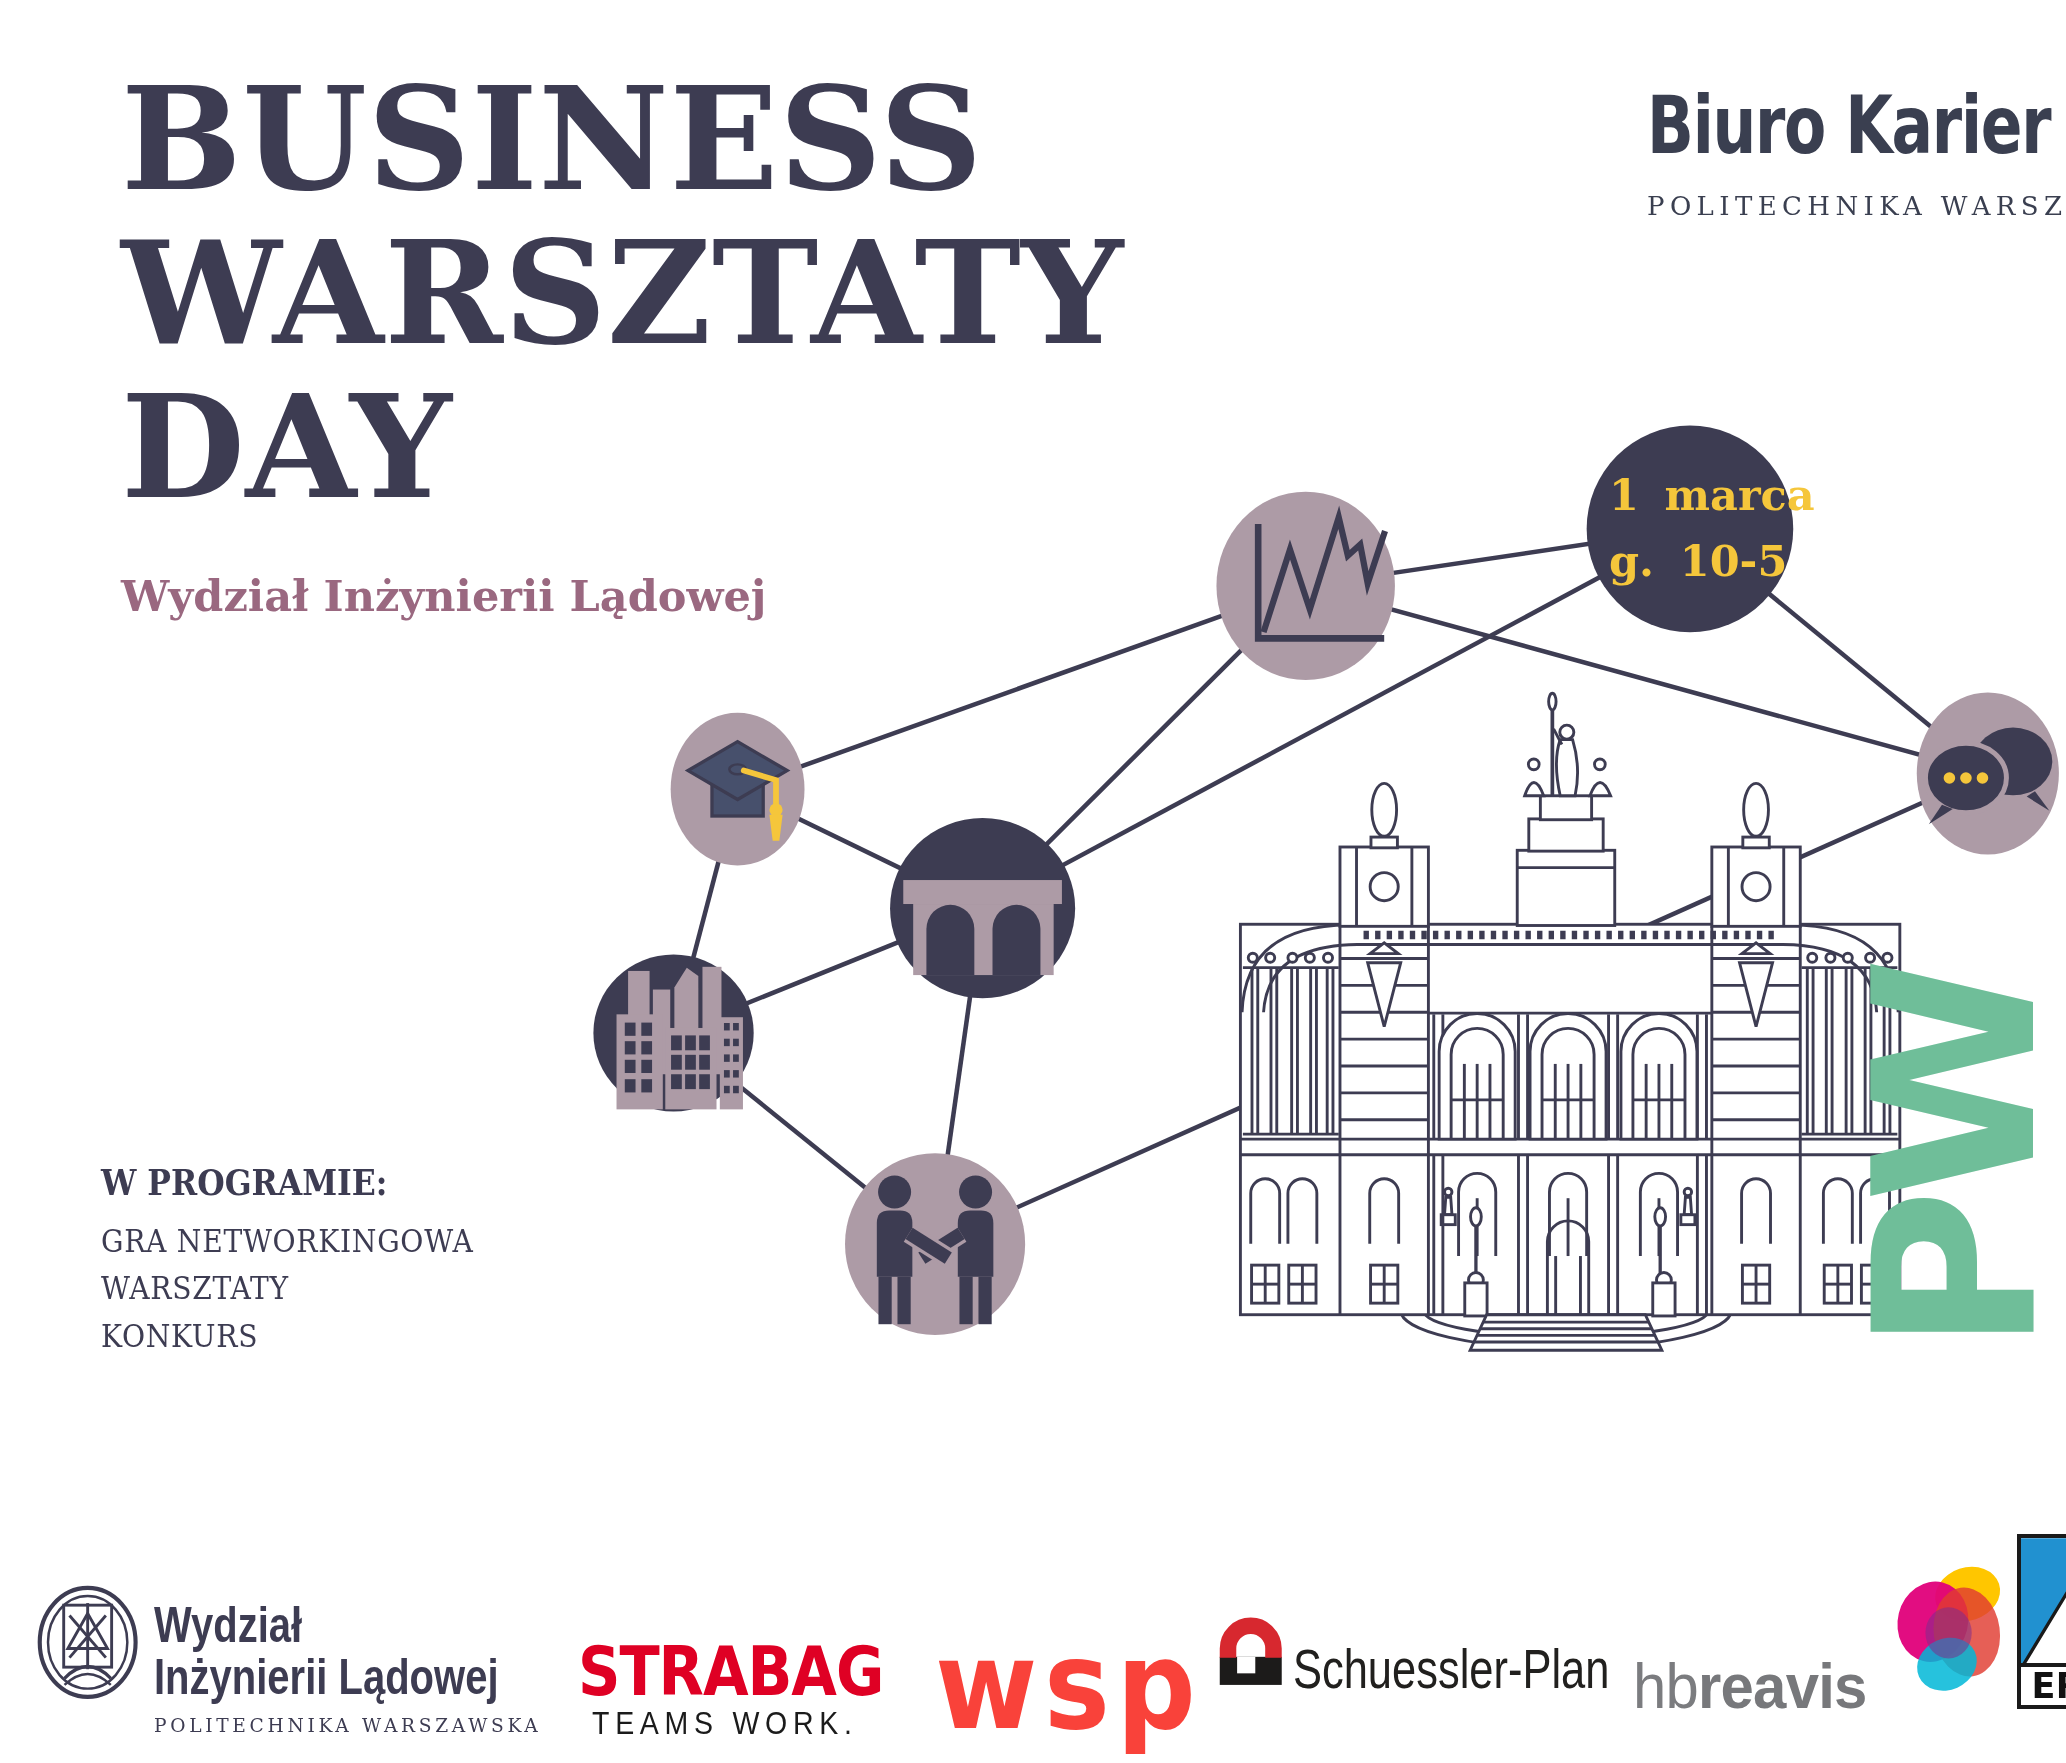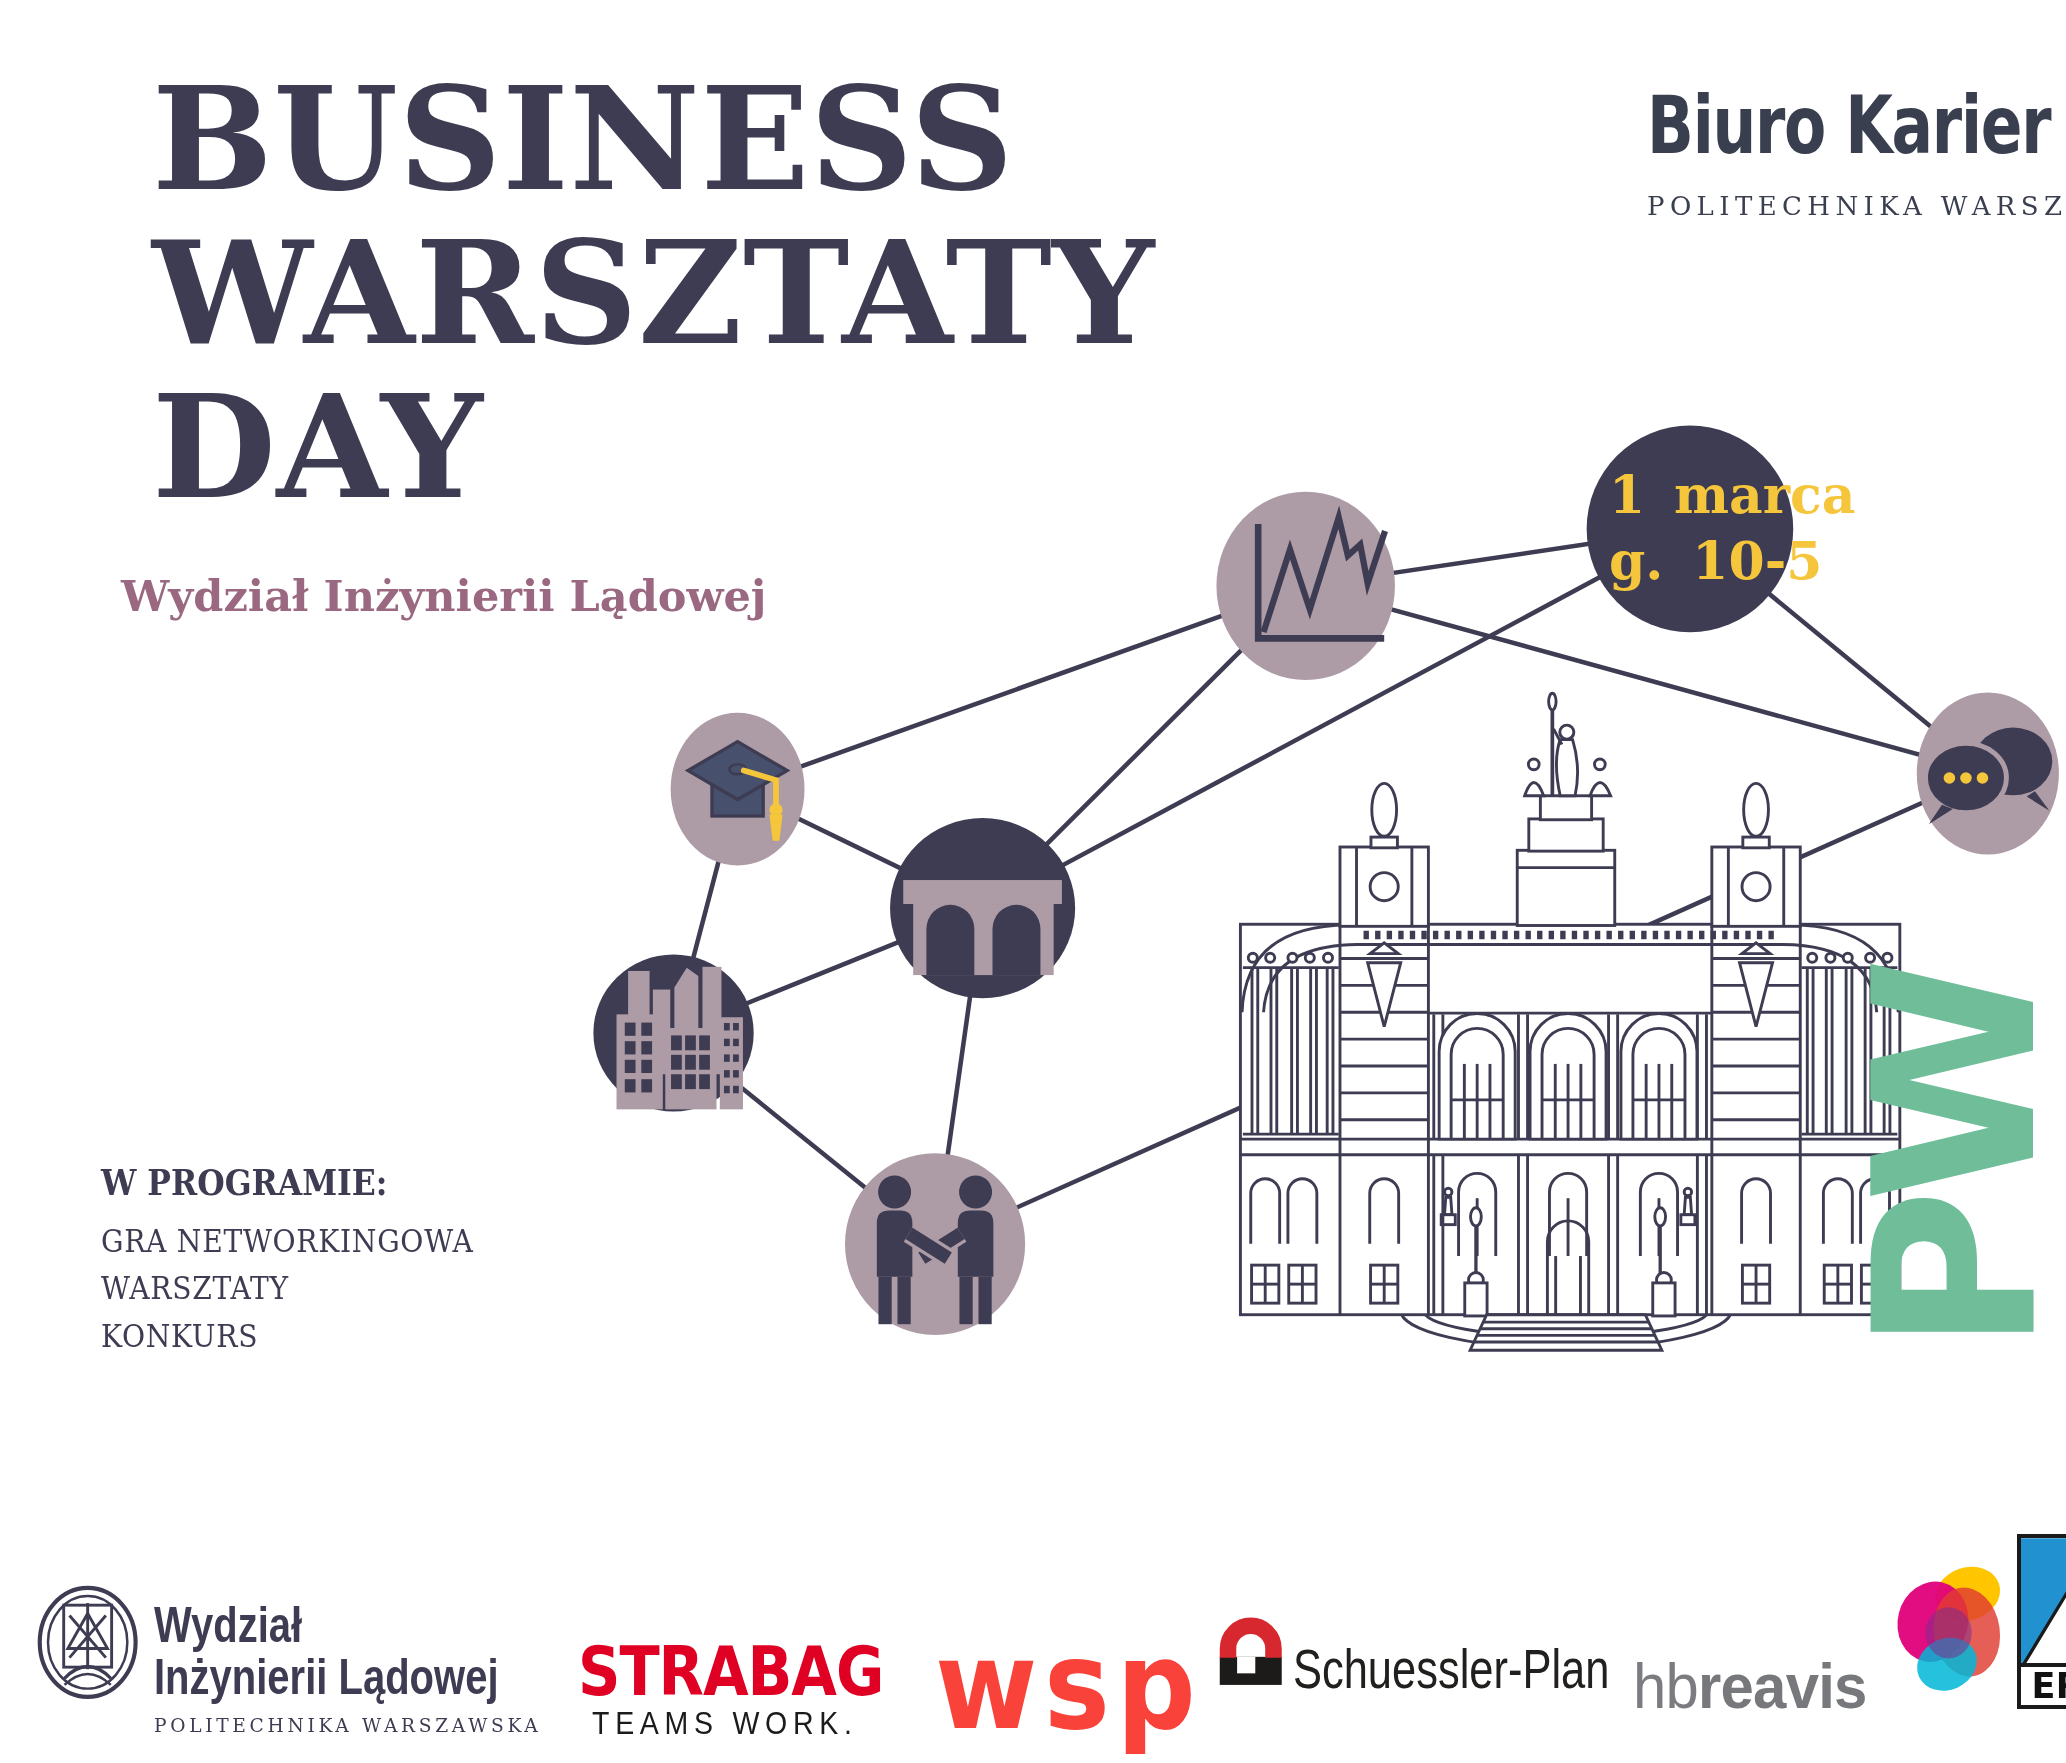--- a/index.html
+++ b/index.html
@@ -2,31 +2,31 @@
 <html style="font-size:6.6px"><head>
 <meta charset="utf-8">
 <style>
   html,body{margin:0;padding:0;background:#ffffff;}
   .poster{position:relative;width:2204px;height:1763px;background:#ffffff;overflow:hidden;
           font-family:"DejaVu Serif",serif;color:#3D3C52;}
   .abs{position:absolute;}
 
   
   .title{left:121px;top:62px;font-weight:700;font-size:143px;line-height:154px;
-         letter-spacing:0.4px;color:#3D3C52;margin-left:31px;}
+         letter-spacing:0.4px;color:#3D3C52;}
   .subtitle{left:121px;top:571px;font-weight:700;font-size:43px;color:#9A6880;}
 
   
   .brand-name{left:1647px;top:78px;font-family:"DejaVu Sans",sans-serif;font-weight:700;
               font-size:81px;letter-spacing:-1.7px;transform:scaleX(.76);transform-origin:left top;
               color:#3A3F50;}
   .brand-sub{left:1647px;top:191px;font-size:26px;letter-spacing:5.4px;color:#3A3F50;}
 
   
-  .badge{left:1609px;top:462px;font-weight:700;font-size:52px;line-height:66px;
+  .badge{left:1609px;top:462px;font-weight:700;font-size:43px;line-height:66px;
          color:#F5C63B;word-spacing:10.7px;}
 
   
   .prog-head{left:101px;top:1162px;font-weight:700;font-size:35px;transform:scaleX(.9);
              transform-origin:left top;color:#3D3C52;}
   .prog-item{left:101px;font-weight:400;font-size:32px;letter-spacing:0.8px;
              transform:scaleX(.88);transform-origin:left top;color:#3D3C52;}
   .pi0{top:1222px;} .pi1{top:1269px;} .pi2{top:1317px;}
 
   

